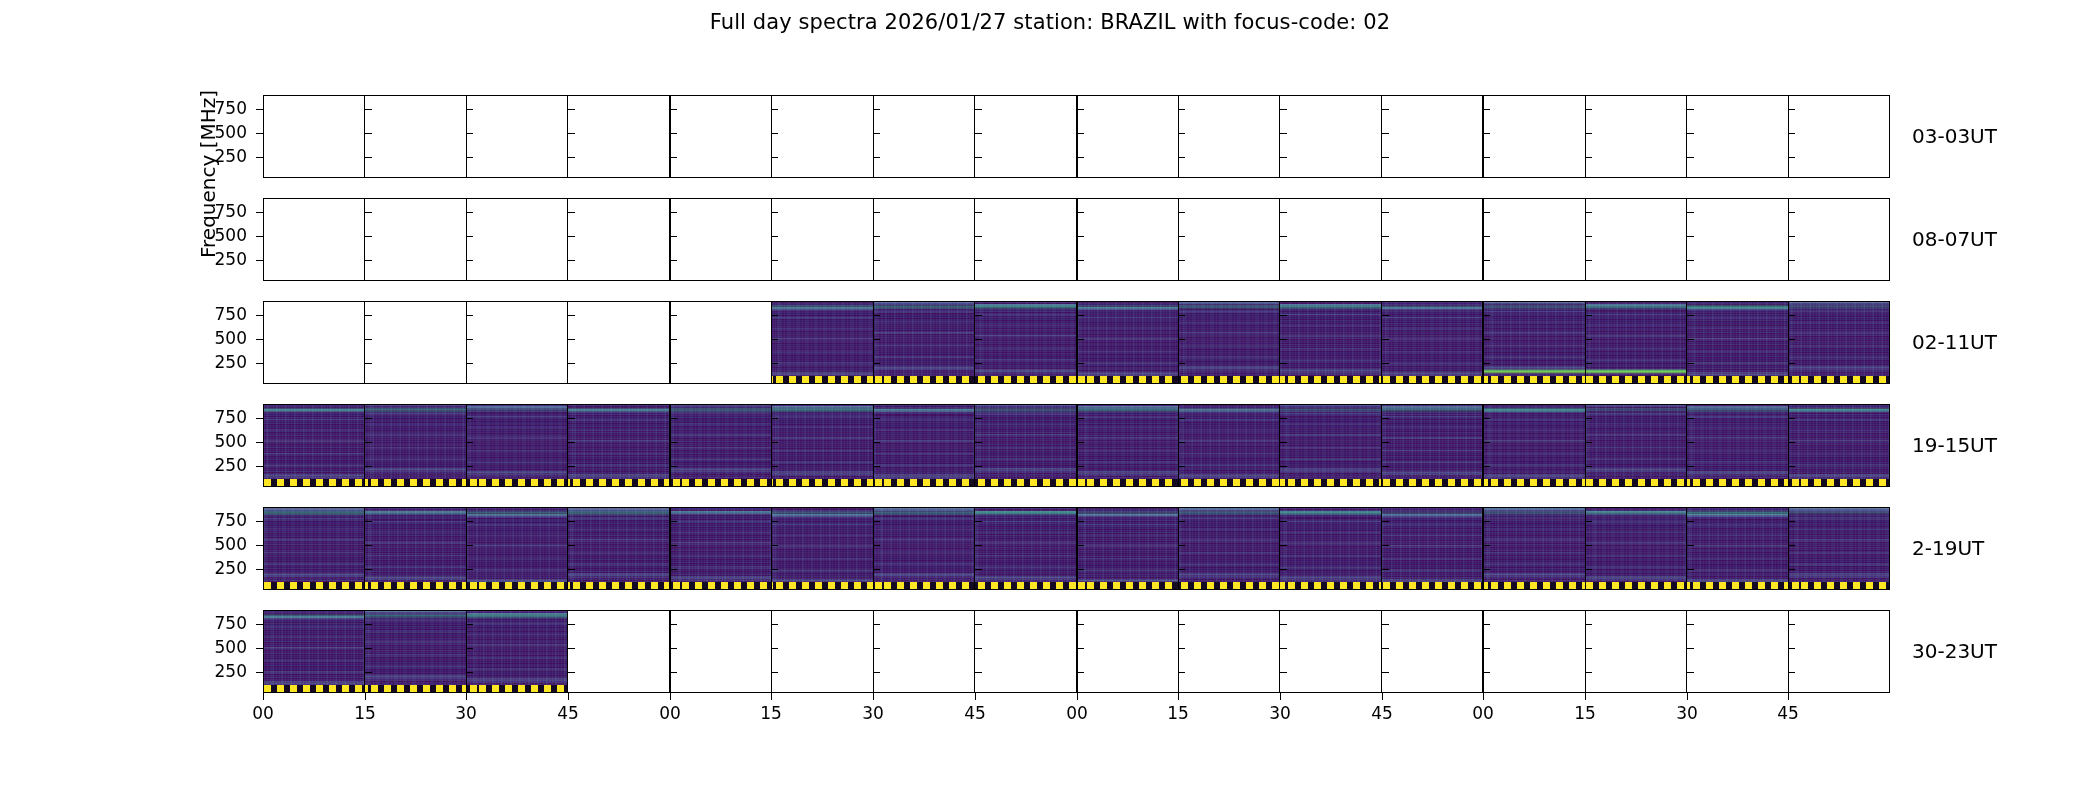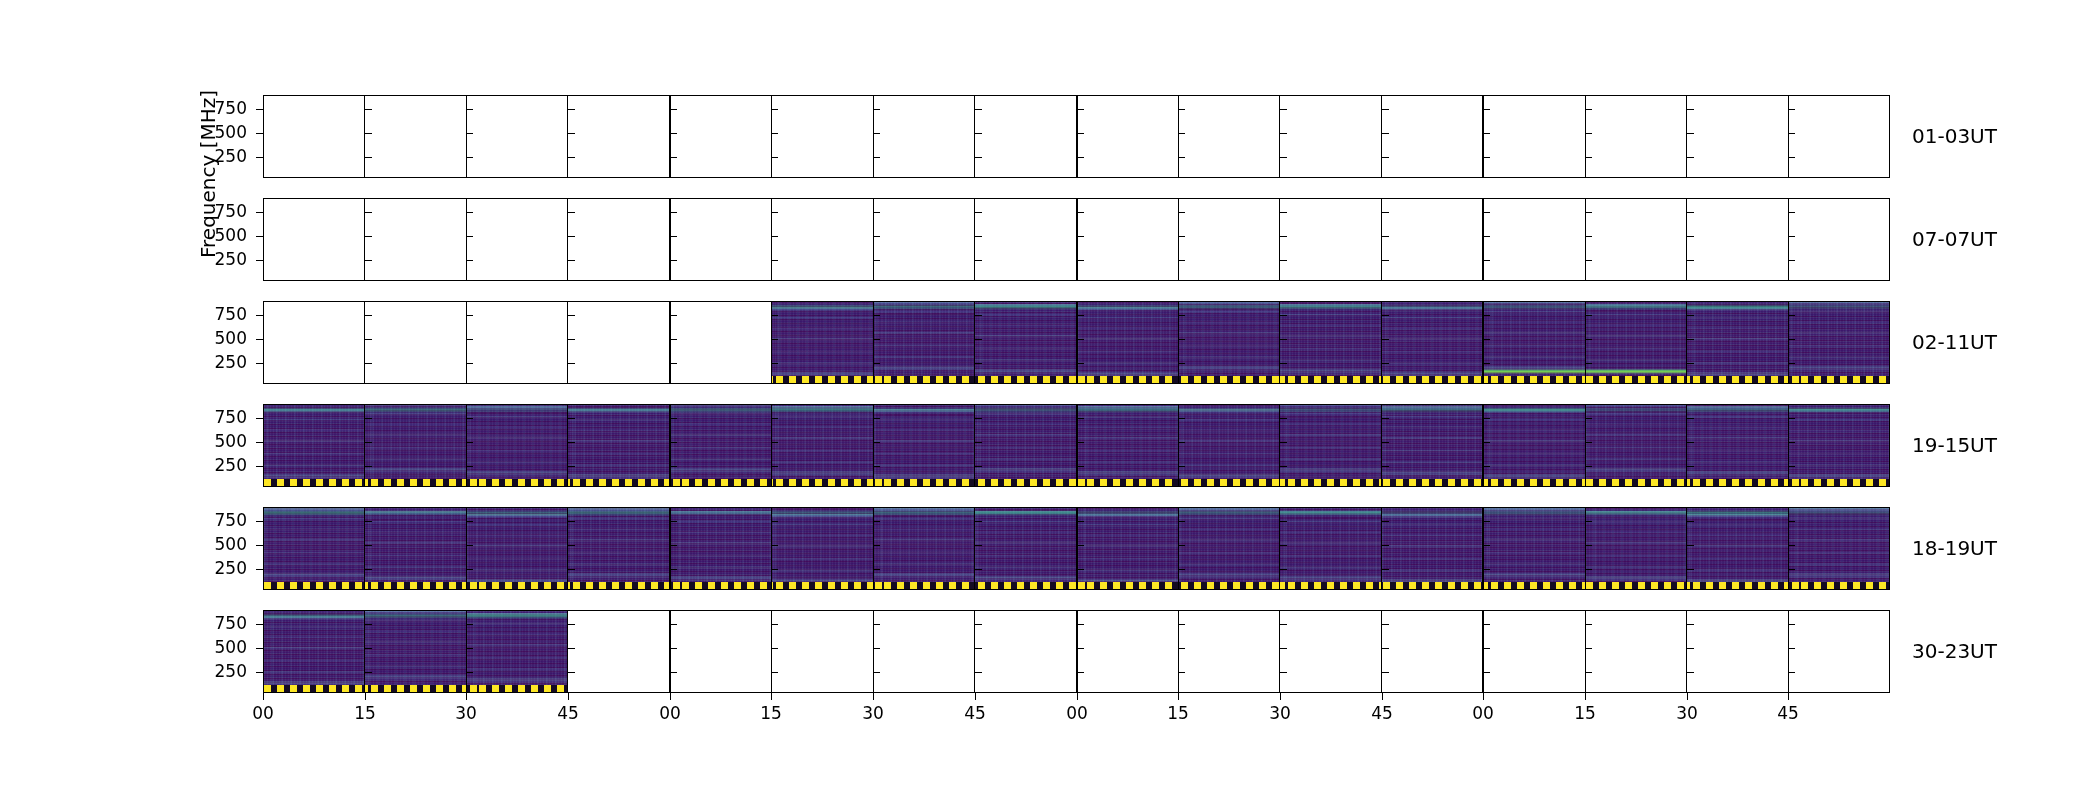--- a/index.html
+++ b/index.html
@@ -132,20 +132,21 @@
   
   .rowlabel{
     position:absolute;left:1912px;font-size:20px;color:#000;white-space:nowrap;
   }
 </style>
 </head>
 <body>
 
 <div id="figure">
 
+  <div id="fig-title">Full day spectra 2026/01/27 station: BRAZIL with focus-code: 02</div>
 
   <div id="ylabel">Frequency [MHz]</div>
 
   <div id="rows-container">
       <div class="row" style="top: 95px; height: 83px;">
         <div class="axes">
           <div class="cell"></div>
           <div class="cell"></div>
           <div class="cell"></div>
           <div class="cell hourmark"></div>
@@ -968,19 +969,19 @@
       <div class="xtick" style="left: 1483px; top: 693px;"></div>
       <div class="xtlabel" style="left: 1453px; top: 703px;">00</div>
       <div class="xtick" style="left: 1585px; top: 693px;"></div>
       <div class="xtlabel" style="left: 1555px; top: 703px;">15</div>
       <div class="xtick" style="left: 1687px; top: 693px;"></div>
       <div class="xtlabel" style="left: 1657px; top: 703px;">30</div>
       <div class="xtick" style="left: 1788px; top: 693px;"></div>
       <div class="xtlabel" style="left: 1758px; top: 703px;">45</div>
     </div>
 
-<div class="rowlabel" style="top: 123.5px;">01-03UT</div>
-    <div class="rowlabel" style="top: 226.5px;">07-07UT</div>
+<div class="rowlabel" style="top: 123.5px;">03-03UT</div>
+    <div class="rowlabel" style="top: 226.5px;">08-07UT</div>
     <div class="rowlabel" style="top: 329.5px;">02-11UT</div>
     <div class="rowlabel" style="top: 432.5px;">19-15UT</div>
-    <div class="rowlabel" style="top: 535.5px;">18-19UT</div>
+    <div class="rowlabel" style="top: 535.5px;">2-19UT</div>
     <div class="rowlabel" style="top: 638.5px;">30-23UT</div>
   </div>
 
 </body></html>

